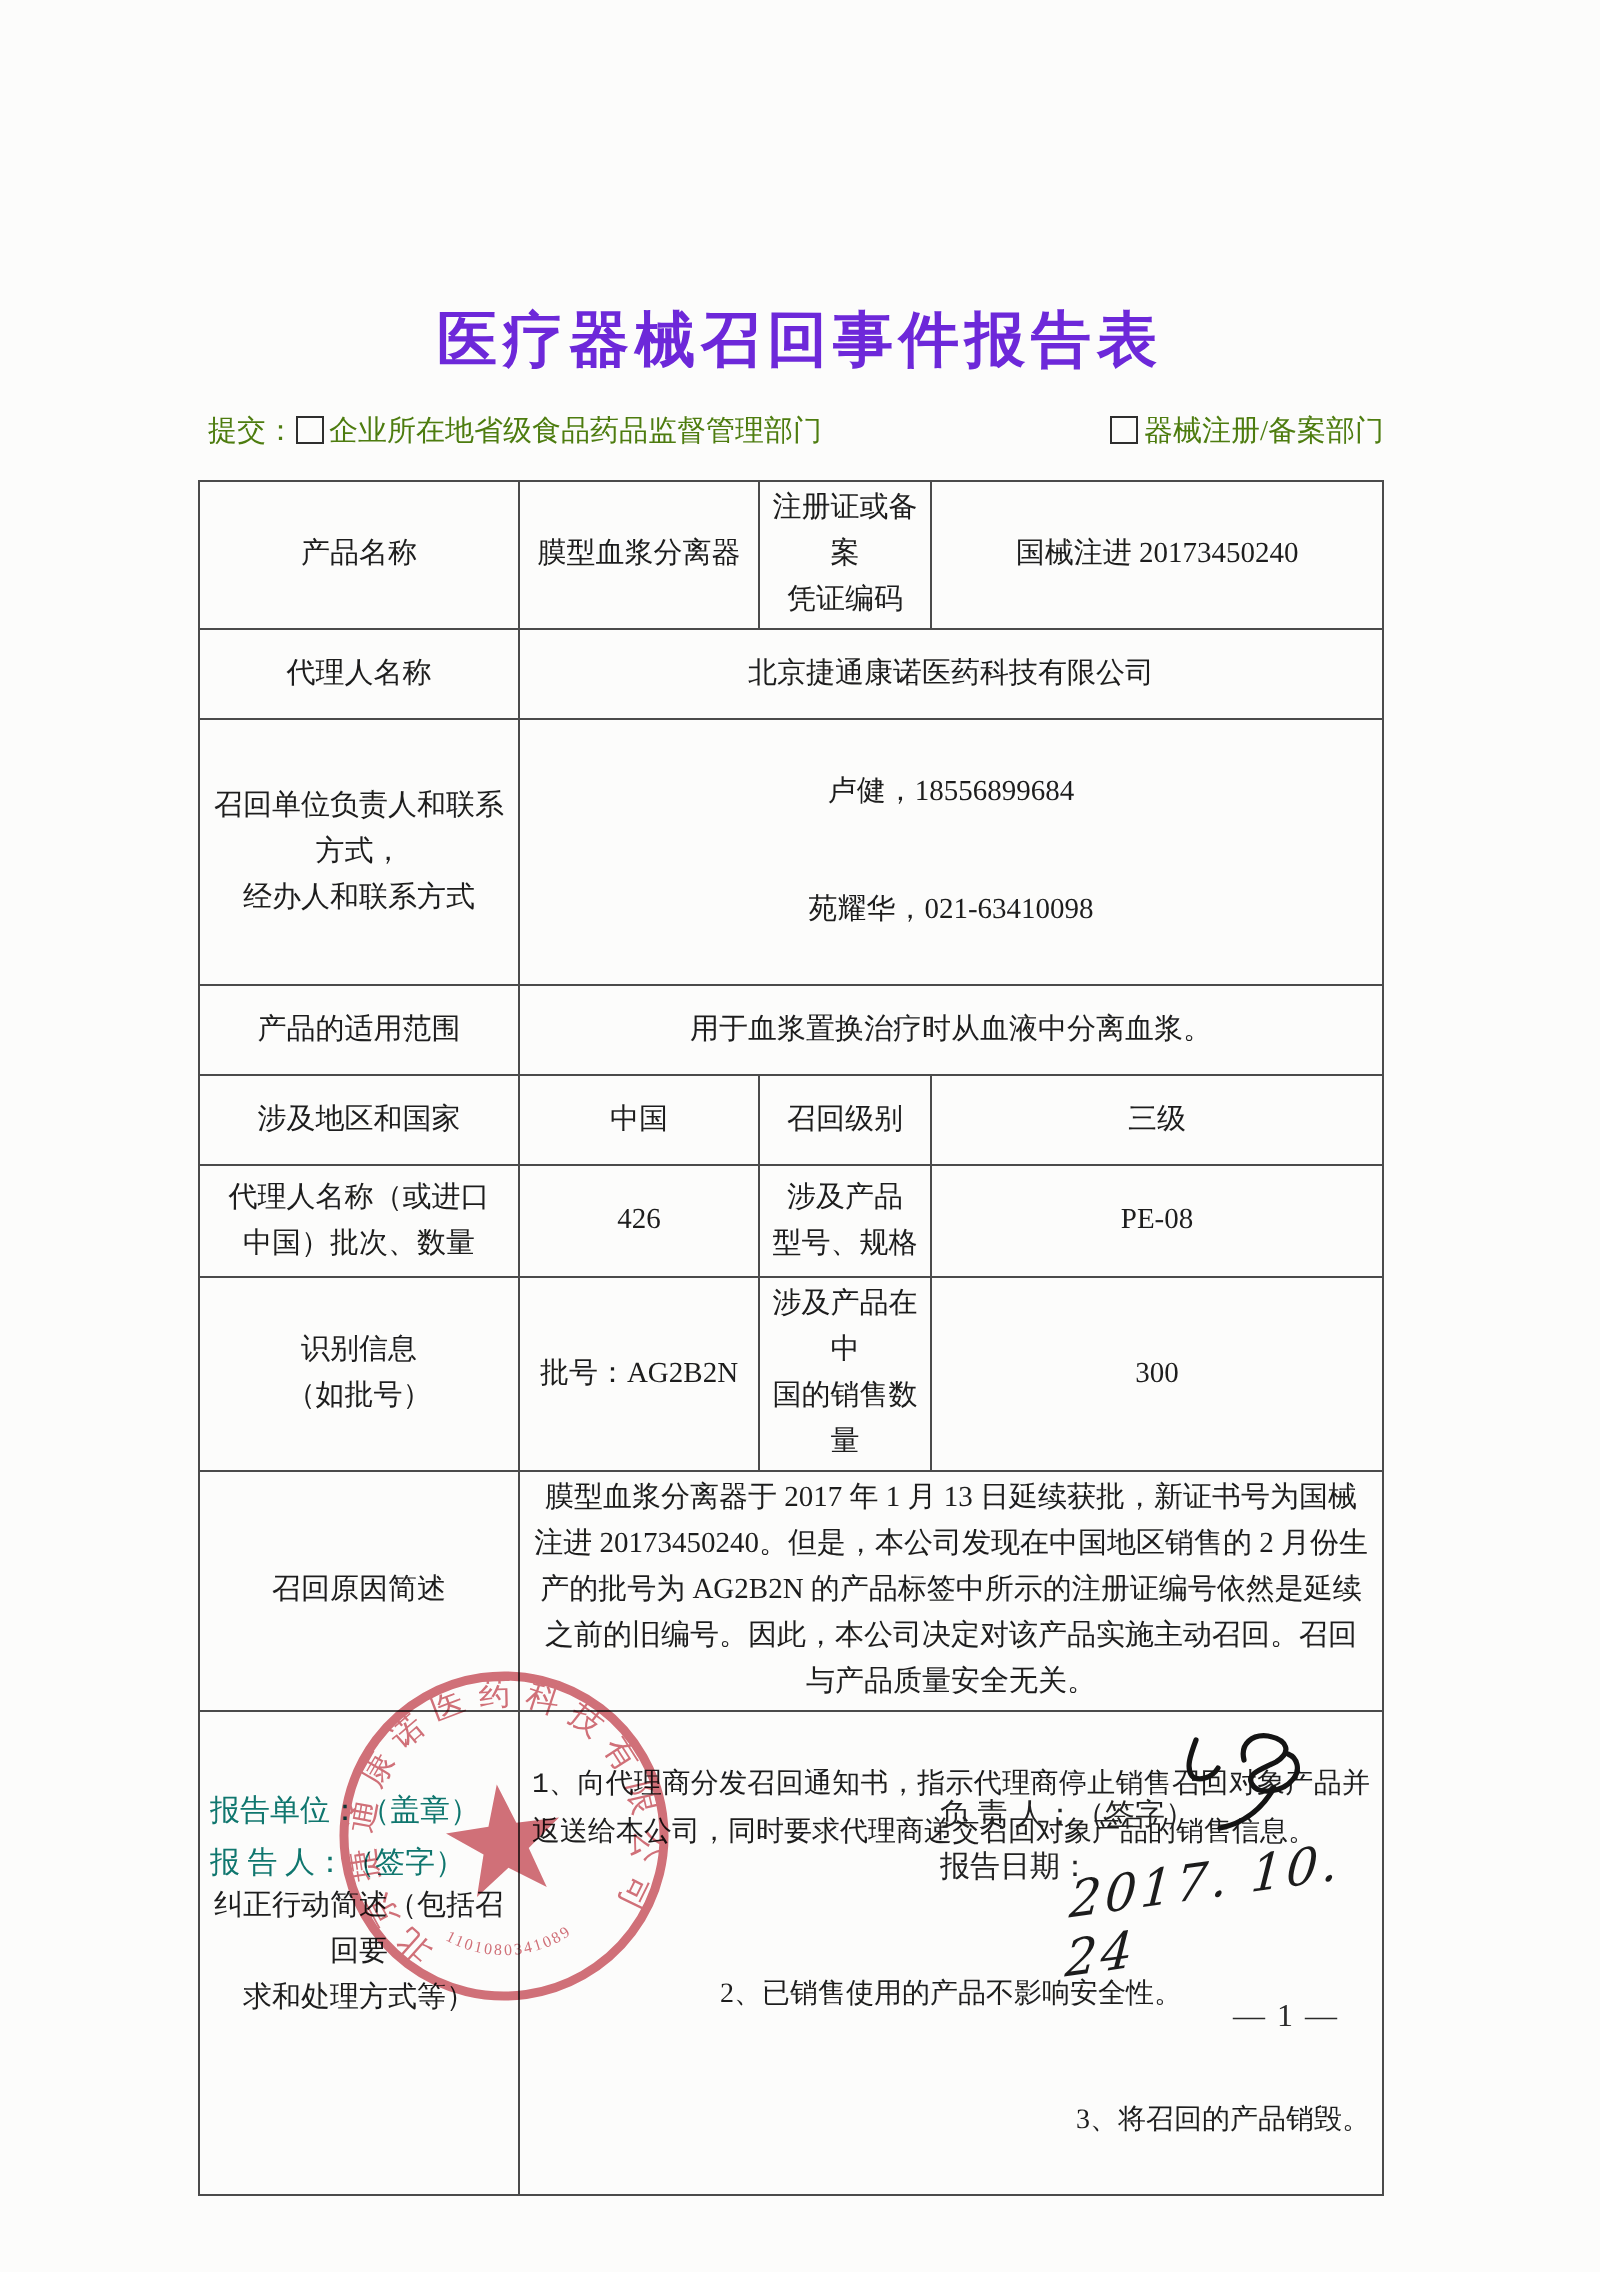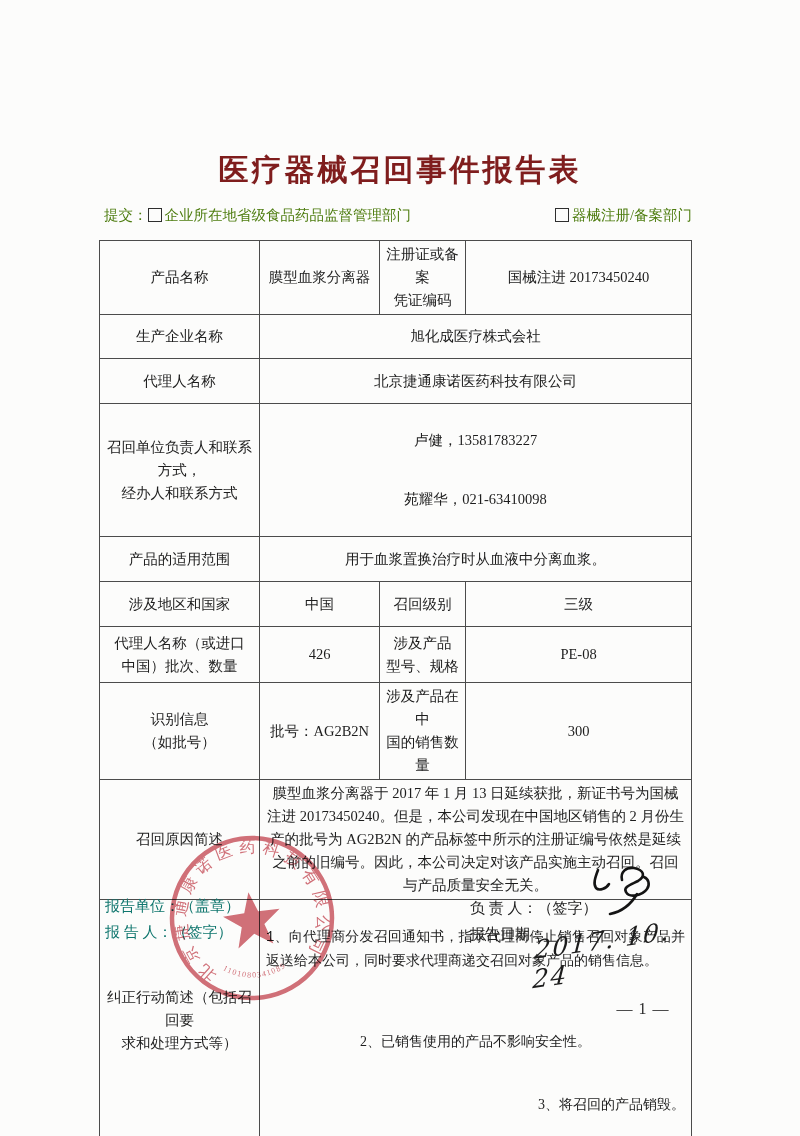--- a/index.html
+++ b/index.html
@@ -6,21 +6,21 @@
   body{
     width:800px;height:1136px;position:relative;
     background:#fcfcfb;
     font-family:"Liberation Serif","DejaVu Serif",serif;
     color:#1f1f1f;
     overflow:hidden;
   }
   .page-title{
     position:absolute;top:150px;left:0;width:800px;
     text-align:center;font-size:30px;font-weight:bold;
-    letter-spacing:3px;color:#7f1d1d;margin:0;
+    letter-spacing:3px;color:#6d28d9;margin:0;
   }
   .submit-line{
     position:absolute;top:206px;left:104px;width:588px;
     display:flex;justify-content:space-between;
     font-size:14.5px;color:#4d7c0f;
   }
   .cbx{
     display:inline-block;width:12px;height:12px;
     border:1.5px solid #2e2e2e;margin-right:3px;vertical-align:-2px;
   }
@@ -93,33 +93,29 @@
       <col style="width:226px">
     </colgroup>
   <tbody>
       <tr style="height:47px">
     <td>产品名称</td>
     <td>膜型血浆分离器</td>
     <td>注册证或备案
 凭证编码</td>
     <td>国械注进 20173450240</td>
   </tr>
-  <tr style="height:44px">
-    <td>生产企业名称</td>
-    <td colspan="3">旭化成医疗株式会社</td>
-  </tr>
   <tr style="height:45px">
     <td>代理人名称</td>
     <td colspan="3">北京捷通康诺医药科技有限公司</td>
   </tr>
   <tr style="height:61px">
     <td>召回单位负责人和联系方式，
 经办人和联系方式</td>
     <td colspan="3">
-      <div>卢健，13581783227</div>
+      <div>卢健，18556899684</div>
       <div class="contact-l2">苑耀华，021-63410098</div>
     </td>
   </tr>
   <tr style="height:45px">
     <td>产品的适用范围</td>
     <td colspan="3">用于血浆置换治疗时从血液中分离血浆。</td>
   </tr>
   <tr style="height:45px">
     <td>涉及地区和国家</td>
     <td>中国</td>

